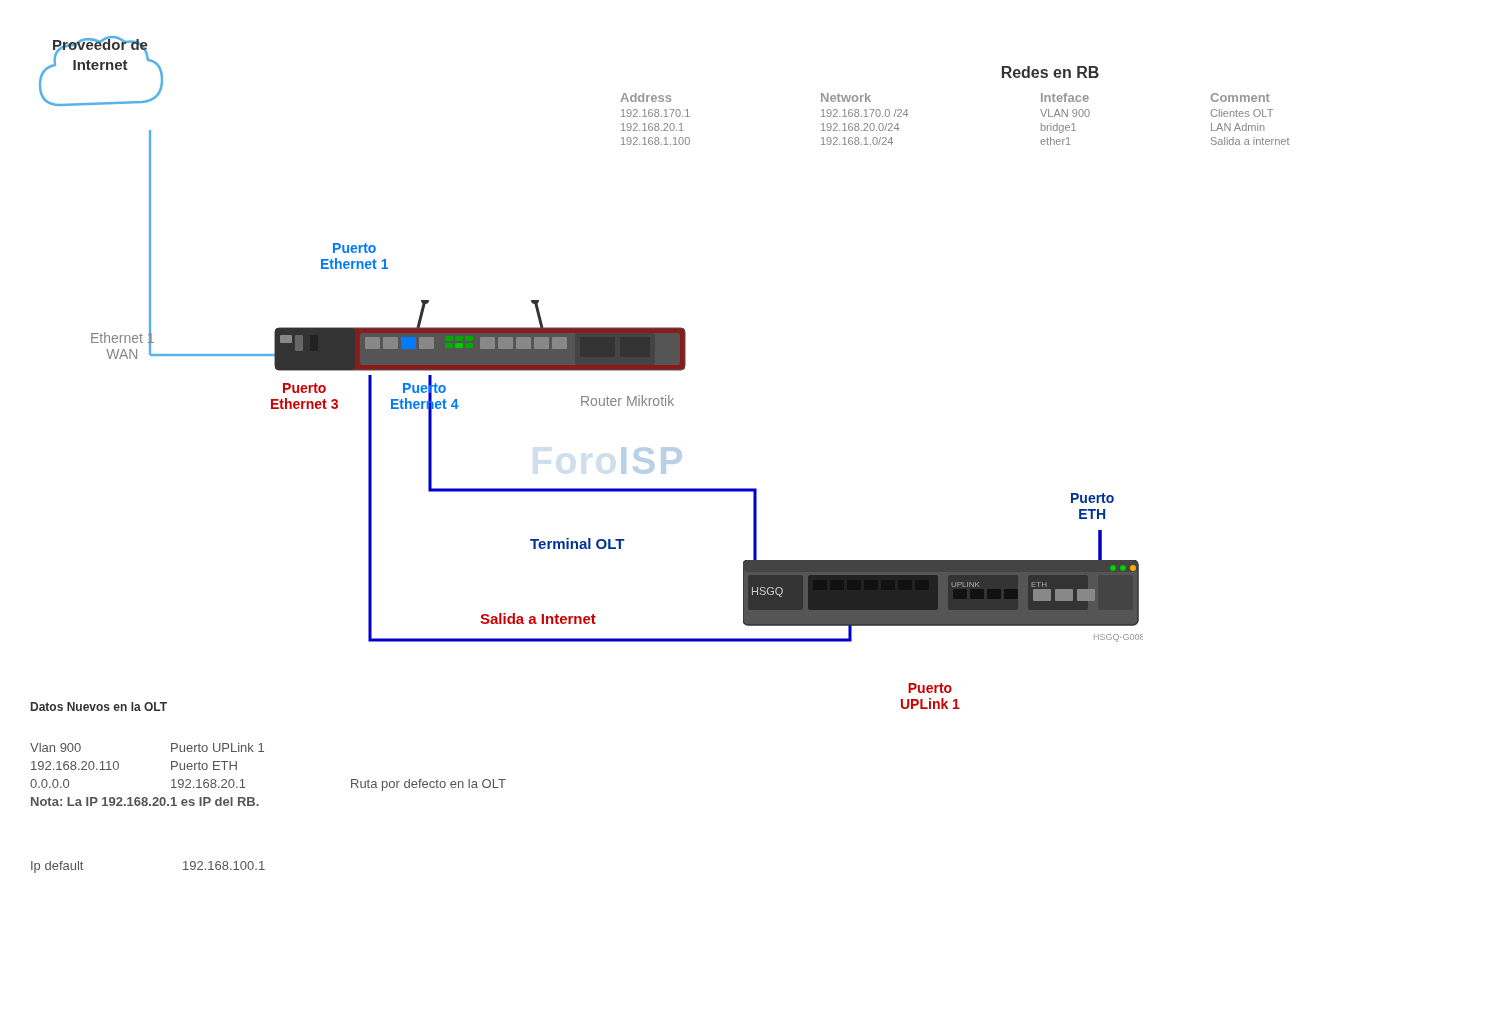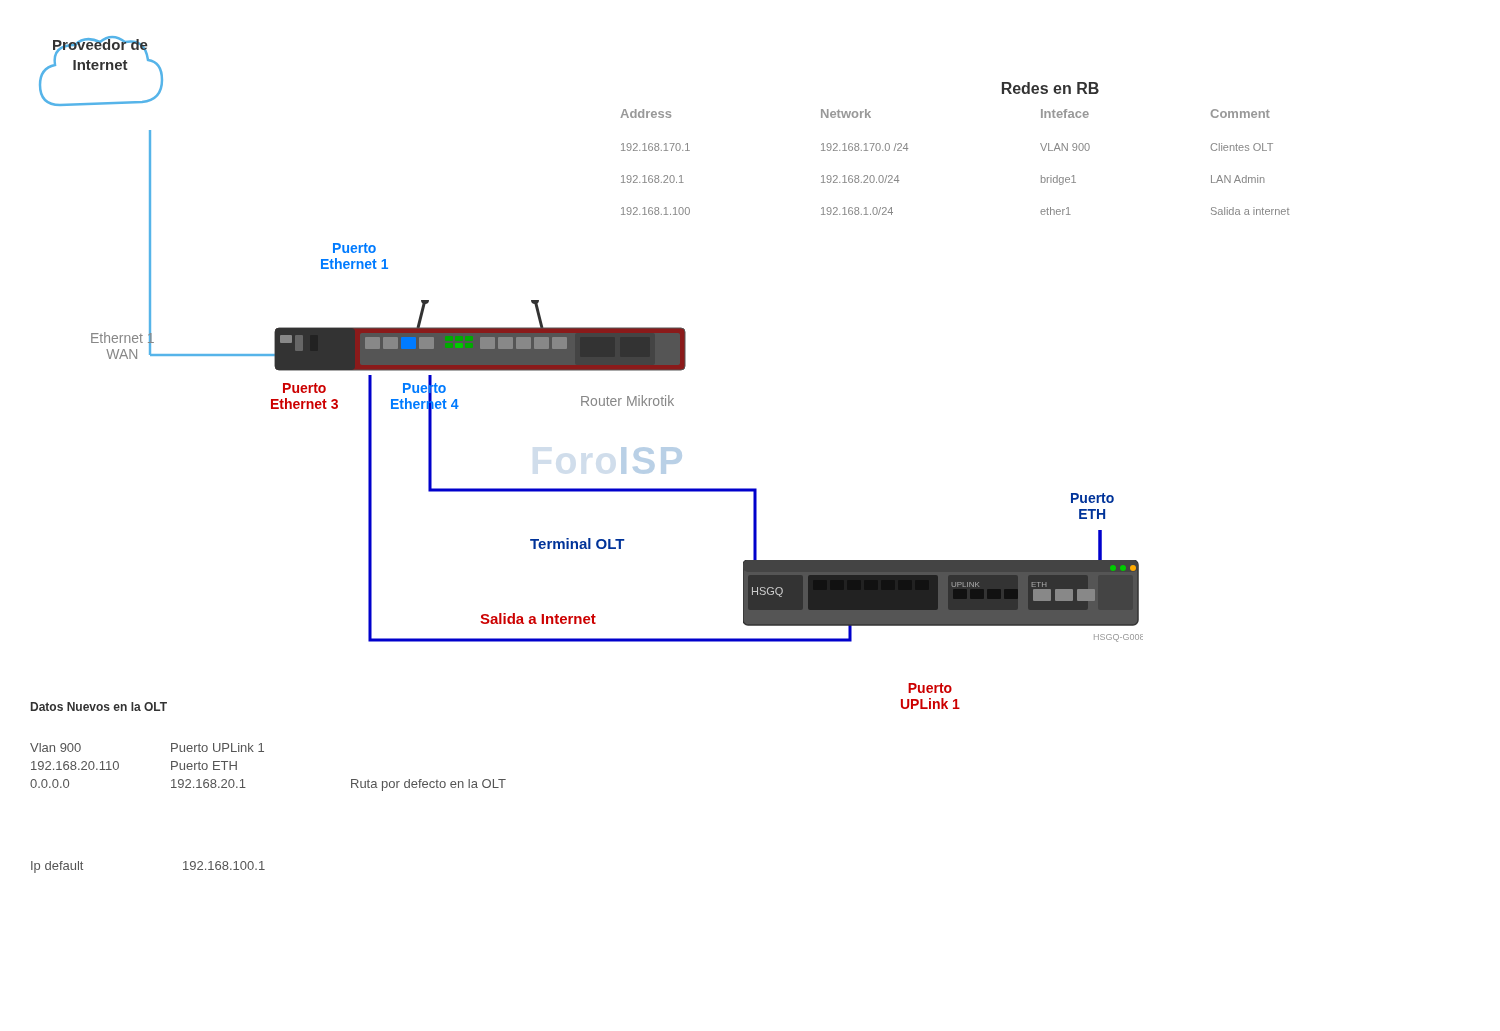--- a/index.html
+++ b/index.html
@@ -33,35 +33,35 @@
       text-align: center;
       font-size: 15px;
       font-weight: bold;
       color: #333;
       line-height: 1.3;
     }
 
     
     .redes-table {
       position: absolute;
-      top: 80px;
+      top: 64px;
       left: 620px;
       right: 20px;
     }
     .redes-title {
       font-size: 16px;
       font-weight: bold;
       color: #333;
       text-align: center;
       margin-bottom: 8px;
     }
     .table-grid {
       display: grid;
       grid-template-columns: 180px 200px 150px 180px;
-      gap: 20px 20px;
+      gap: 2px 20px;
       font-size: 13px;
       color: #888;
     }
     .table-header {
       font-weight: bold;
       color: #999;
       font-size: 13px;
     }
     .table-data {
       color: #888;
@@ -429,20 +429,23 @@
   </div>
   <div class="datos-row">
     <span class="datos-col1">192.168.20.110</span>
     <span class="datos-col2">Puerto ETH</span>
   </div>
   <div class="datos-row">
     <span class="datos-col1">0.0.0.0</span>
     <span class="datos-col2">192.168.20.1</span>
     <span class="datos-col3">Ruta  por defecto en la OLT</span>
   </div>
+  <div class="datos-row">
+    <span style="font-weight:bold;">Nota: La IP 192.168.20.1 es IP del RB.</span>
+  </div>
 </div>
 
 <div class="datos-defecto">
   <br>
   <div class="ip-default-row">
     <span class="datos-col1">Ip default</span>
     <span class="datos-col2">192.168.100.1</span>
   </div>
 </div>
 

